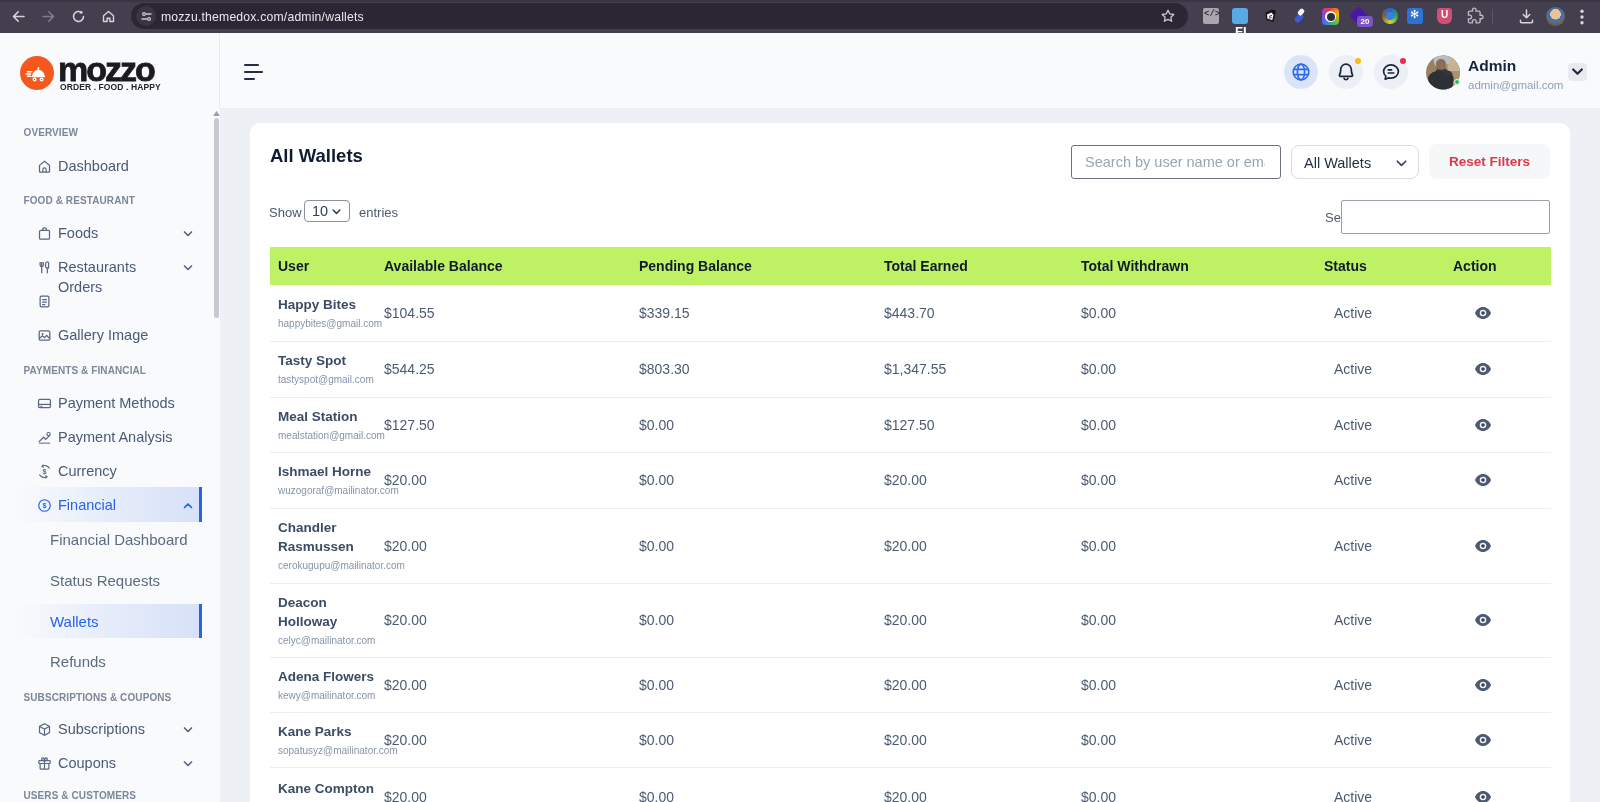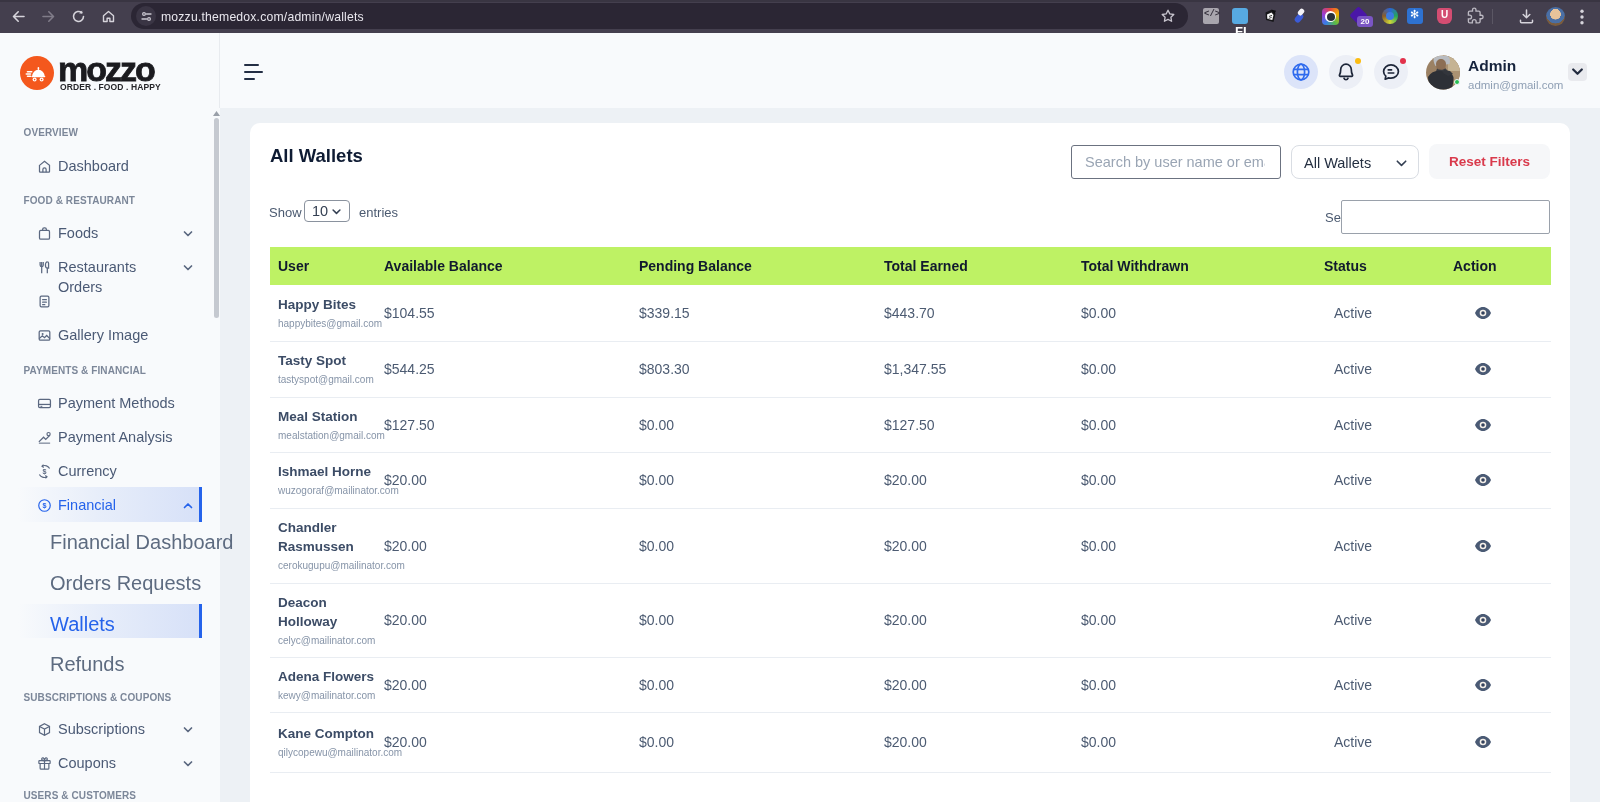--- a/index.html
+++ b/index.html
@@ -15,21 +15,21 @@
 
 #header { position:absolute; left:0; top:33px; width:1600px; height:75px; background:#f8fafc; }
 #logobox { position:absolute; left:0; top:33px; width:220px; height:75px; background:#f8fafc; border-right:1px solid #e8ebef; }
 .iconcircle { position:absolute; width:34px; height:34px; border-radius:50%; }
 
 
 #sidebar { position:absolute; left:0; top:108px; width:220px; height:694px; background:#f8fafc; }
 #sbscroll { position:absolute; left:214px; top:118px; width:5px; height:200px; border-radius:3px; background:#c5c9d0; }
 .shead { position:absolute; left:23.5px; font-size:10px; font-weight:bold; color:#7c8799; letter-spacing:0.1px; }
 .slabel { position:absolute; left:58px; font-size:14.5px; color:#4b5a75; }
-.ssub  { position:absolute; left:50px; font-size:20px; color:#5d6b80; }
+.ssub  { position:absolute; left:50px; font-size:15px; color:#5d6b80; }
 .sact { color:#2563eb !important; }
 .hl { position:absolute; left:18px; width:184px; background:linear-gradient(90deg, rgba(219,228,248,0) 0%, rgba(217,227,248,0.55) 45%, #d7e1f8 100%); border-right:3px solid #2563eb; }
 .sico { position:absolute; left:37px; width:15px; height:15px; }
 .schev { position:absolute; left:183px; width:10px; height:10px; }
 
 
 #card { position:absolute; left:250px; top:123px; width:1320px; height:700px; background:#ffffff; border-radius:10px; }
 h1.title { position:absolute; left:270px; top:145px; font-size:18.5px; font-weight:bold; color:#0e1b33; }
 
 .tsearch { position:absolute; left:1071px; top:145px; width:210px; height:34px; border:1px solid #6b7280; border-radius:3px; background:#fff; }
@@ -205,21 +205,21 @@
   <div class="slabel" style="top:259px;text-align:center;">Restaurants</div>
   <div class="slabel" style="top:279px;">Orders</div>
   <div class="slabel" style="top:327px;">Gallery Image</div>
   <div class="shead" style="top:365px;">PAYMENTS &amp; FINANCIAL</div>
   <div class="slabel" style="top:395px;">Payment Methods</div>
   <div class="slabel" style="top:429px;">Payment Analysis</div>
   <div class="slabel" style="top:463px;">Currency</div>
   <div class="hl" style="top:487px; height:35px;"></div>
   <div class="slabel sact" style="top:497px;">Financial</div>
   <div class="ssub" style="top:531px;">Financial Dashboard</div>
-  <div class="ssub" style="top:572px;">Orders Requests</div>
+  <div class="ssub" style="top:572px;">Status Requests</div>
   <div class="hl" style="top:604px; height:34px;"></div>
   <div class="ssub sact" style="top:613px;">Wallets</div>
   <div class="ssub" style="top:653px;">Refunds</div>
   <div class="shead" style="top:692px;">SUBSCRIPTIONS &amp; COUPONS</div>
   <div class="slabel" style="top:721px;">Subscriptions</div>
   <div class="slabel" style="top:755px;">Coupons</div>
   <div class="shead" style="top:790px;">USERS &amp; CUSTOMERS</div>
 
   <svg class="sico" style="top:159px;" viewBox="0 0 24 24">
       <path d="M4 10.2L12 3.6l8 6.6V20a1 1 0 0 1-1 1H5a1 1 0 0 1-1-1z" fill="none" stroke="#5b6880" stroke-width="2"></path>
@@ -463,20 +463,38 @@
           <td>$0.00</td>
           <td><span style="margin-left:10px;">Active</span></td>
       <td>
             <svg class="eye" width="16" height="12" viewBox="0 0 16 12">
               <path d="M8 0C4.4 0 1.5 2.4 0 6c1.5 3.6 4.4 6 8 6s6.5-2.4 8-6c-1.5-3.6-4.4-6-8-6z" fill="#4a5a74"></path>
               <circle cx="8" cy="6" r="3.3" fill="#f5f0ea"></circle>
               <circle cx="8" cy="6" r="1.8" fill="#33415c"></circle>
             </svg>
           </td>
     </tr>
+    <tr style="height:55px;">
+      <td>
+            <div class="name">Kane Parks</div>
+            <div class="mail">sopatusyz@mailinator.com</div>
+          </td>
+      <td>$20.00</td>
+          <td>$0.00</td>
+          <td>$20.00</td>
+          <td>$0.00</td>
+          <td><span style="margin-left:10px;">Active</span></td>
+      <td>
+            <svg class="eye" width="16" height="12" viewBox="0 0 16 12">
+              <path d="M8 0C4.4 0 1.5 2.4 0 6c1.5 3.6 4.4 6 8 6s6.5-2.4 8-6c-1.5-3.6-4.4-6-8-6z" fill="#4a5a74"></path>
+              <circle cx="8" cy="6" r="3.3" fill="#f5f0ea"></circle>
+              <circle cx="8" cy="6" r="1.8" fill="#33415c"></circle>
+            </svg>
+          </td>
+    </tr>
     <tr style="height:60px;">
       <td>
             <div class="name">Kane Compton</div>
             <div class="mail">qilycopewu@mailinator.com</div>
           </td>
       <td>$20.00</td>
           <td>$0.00</td>
           <td>$20.00</td>
           <td>$0.00</td>
           <td><span style="margin-left:10px;">Active</span></td>

